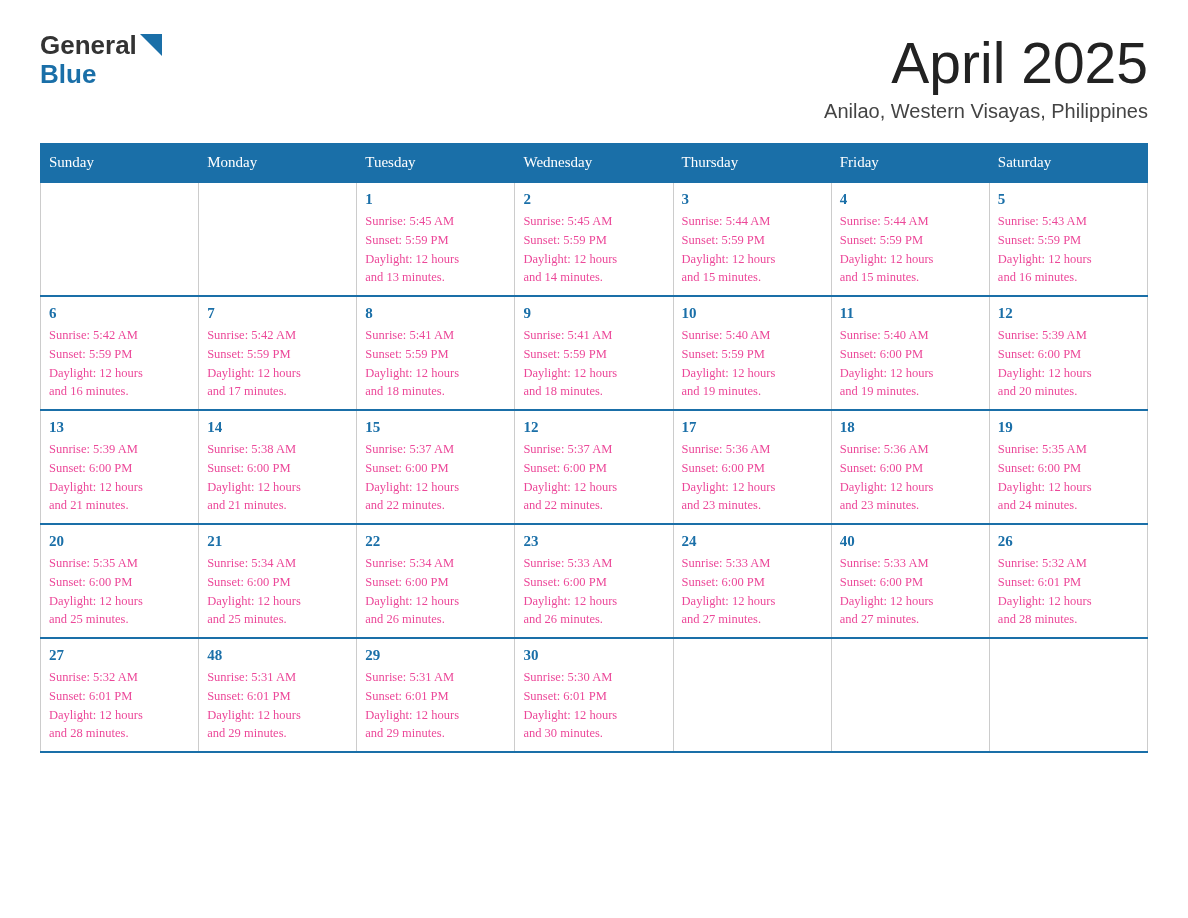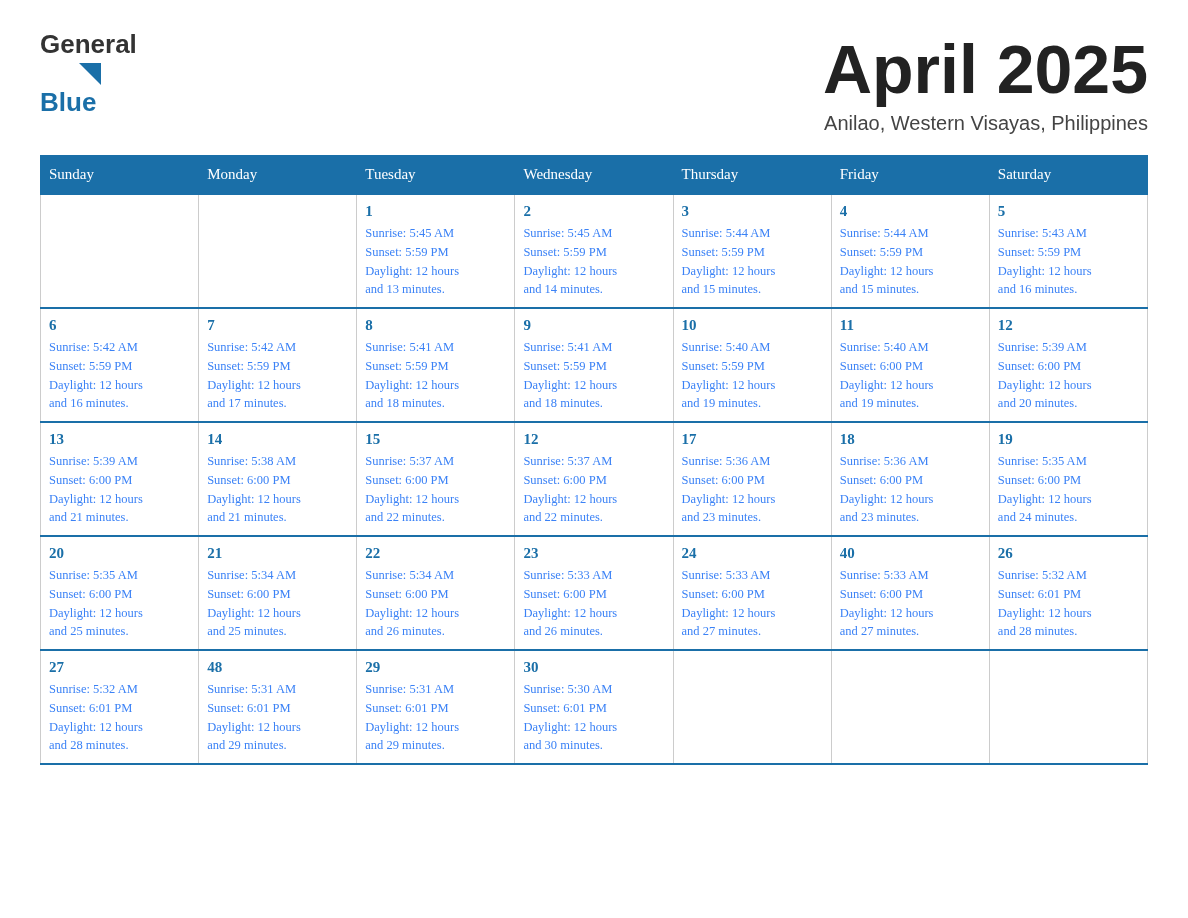--- a/index.html
+++ b/index.html
@@ -28,22 +28,22 @@
     }
     .logo-text-blue {
       font-size: 26px;
       font-weight: bold;
       color: #1a6fa8;
     }
     .title-area {
       text-align: right;
     }
     .calendar-title {
-      font-size: 68px;
-      font-weight: bold;
+      font-size: 57px;
+      font-weight: normal;
       color: #222;
     }
     .calendar-subtitle {
       font-size: 20px;
       color: #444;
       margin-top: 4px;
     }
     table {
       width: 100%;
       border-collapse: collapse;
@@ -71,38 +71,38 @@
     }
     tbody tr td .day-num {
       font-size: 15px;
       font-weight: bold;
       color: #1a6fa8;
       display: block;
       margin-bottom: 4px;
     }
     tbody tr td .day-info {
       font-size: 12.5px;
-      color: #3b82f6;
+      color: #ec4899;
       line-height: 1.5;
     }
     tbody tr td.empty {
       background: #fff;
     }
     
     tbody tr {
       border-bottom: 2px solid #1a6fa8;
     }
   </style>
 </head>
 <body>
 
 <div class="header-area">
   <div class="logo">
     <div style="display:flex; flex-direction:column; line-height:1.1;">
-      <div style="display:flex; align-items:center;flex-direction:column;">
+      <div style="display:flex; align-items:center;">
         <span class="logo-text-general">General</span>
         <div style="display:inline-block; margin-left:3px; margin-top:4px;">
           <svg width="22" height="22" viewBox="0 0 22 22">
             <polygon points="0,0 22,0 22,22" fill="#1a6fa8"></polygon>
           </svg>
         </div>
       </div>
       <span class="logo-text-blue" style="margin-left:0;">Blue</span>
     </div>
   </div>

